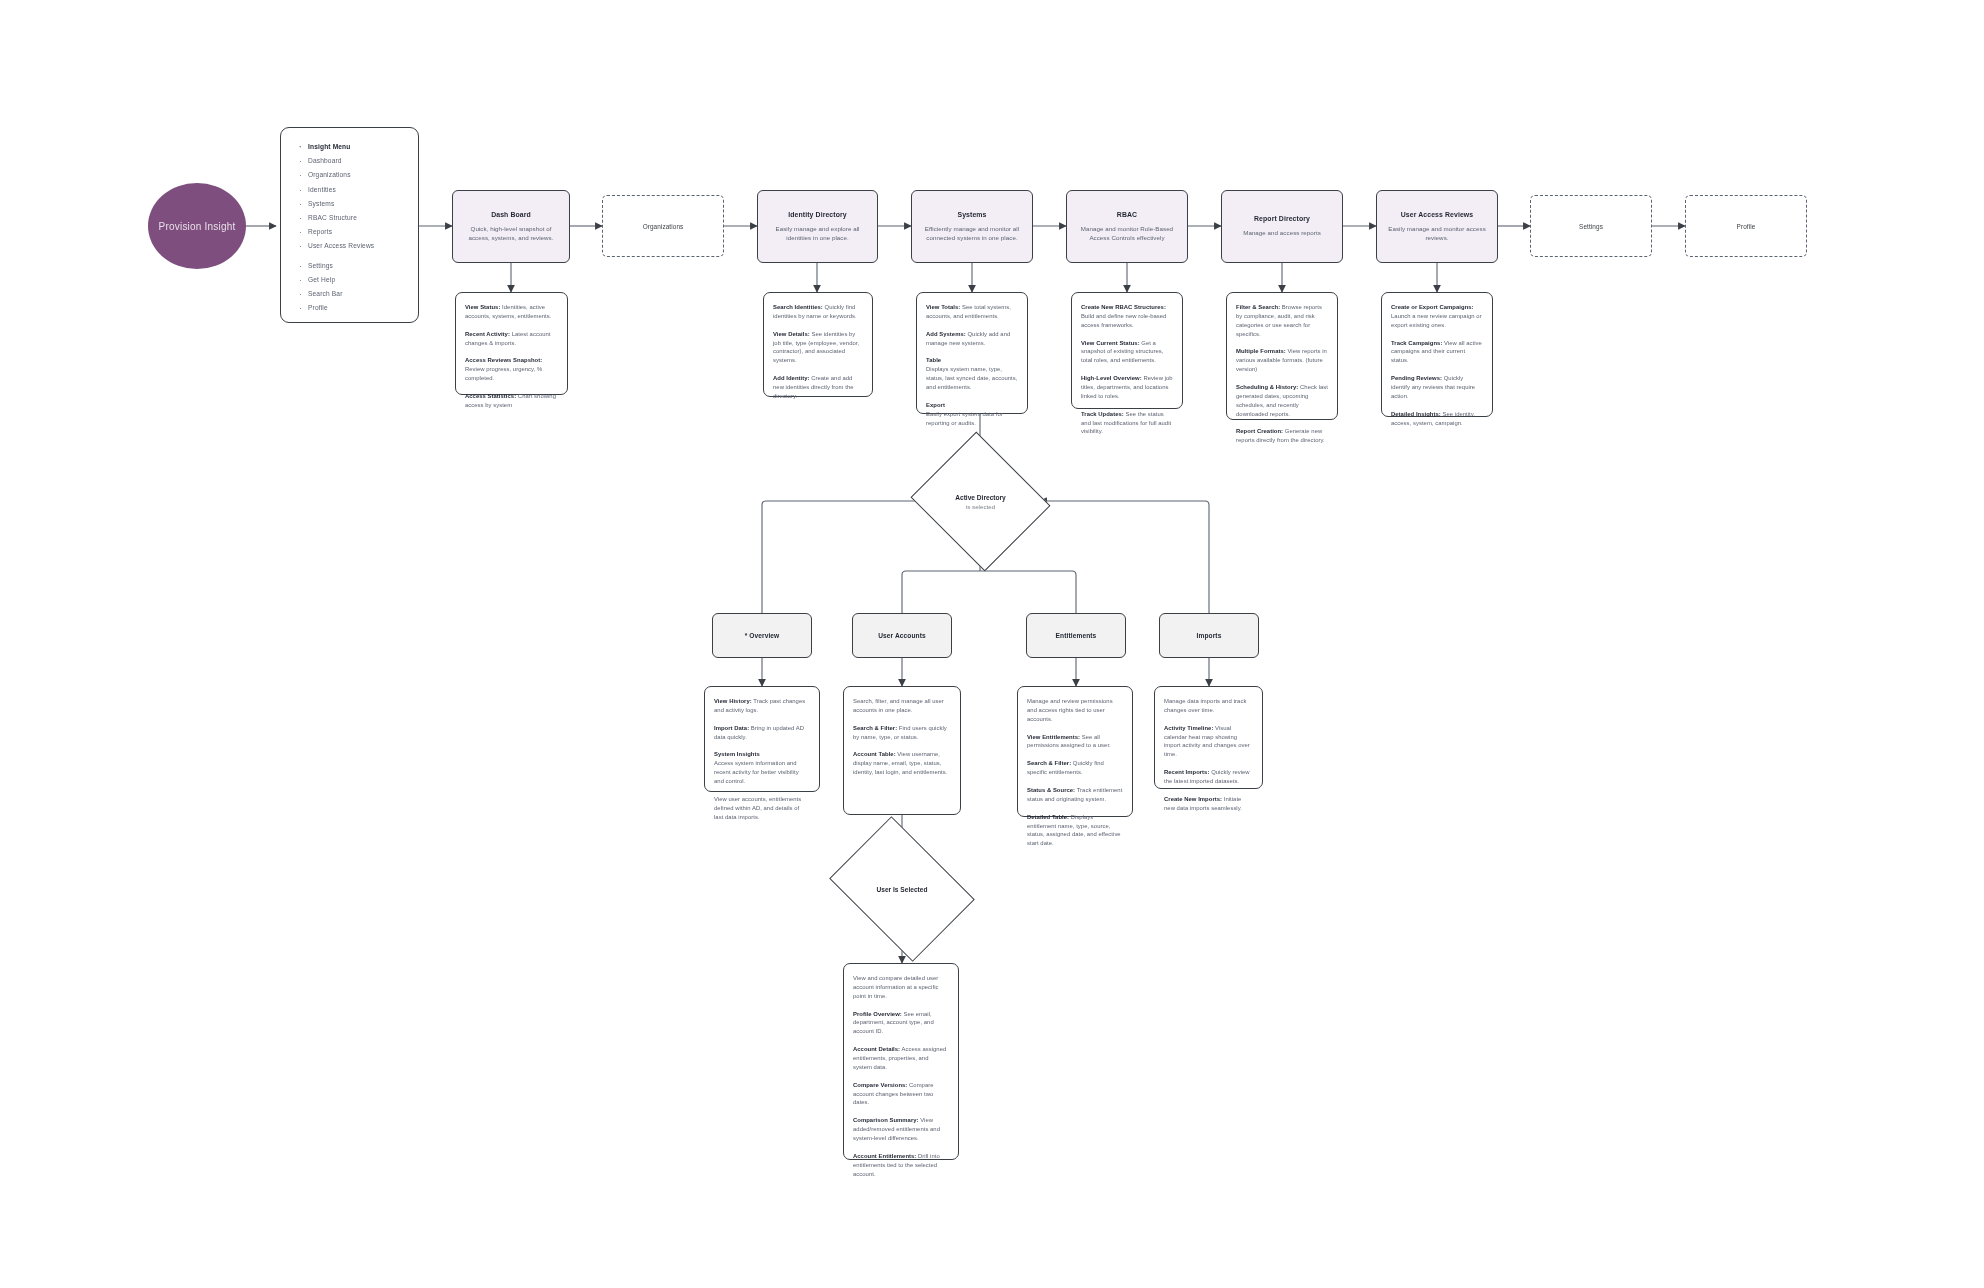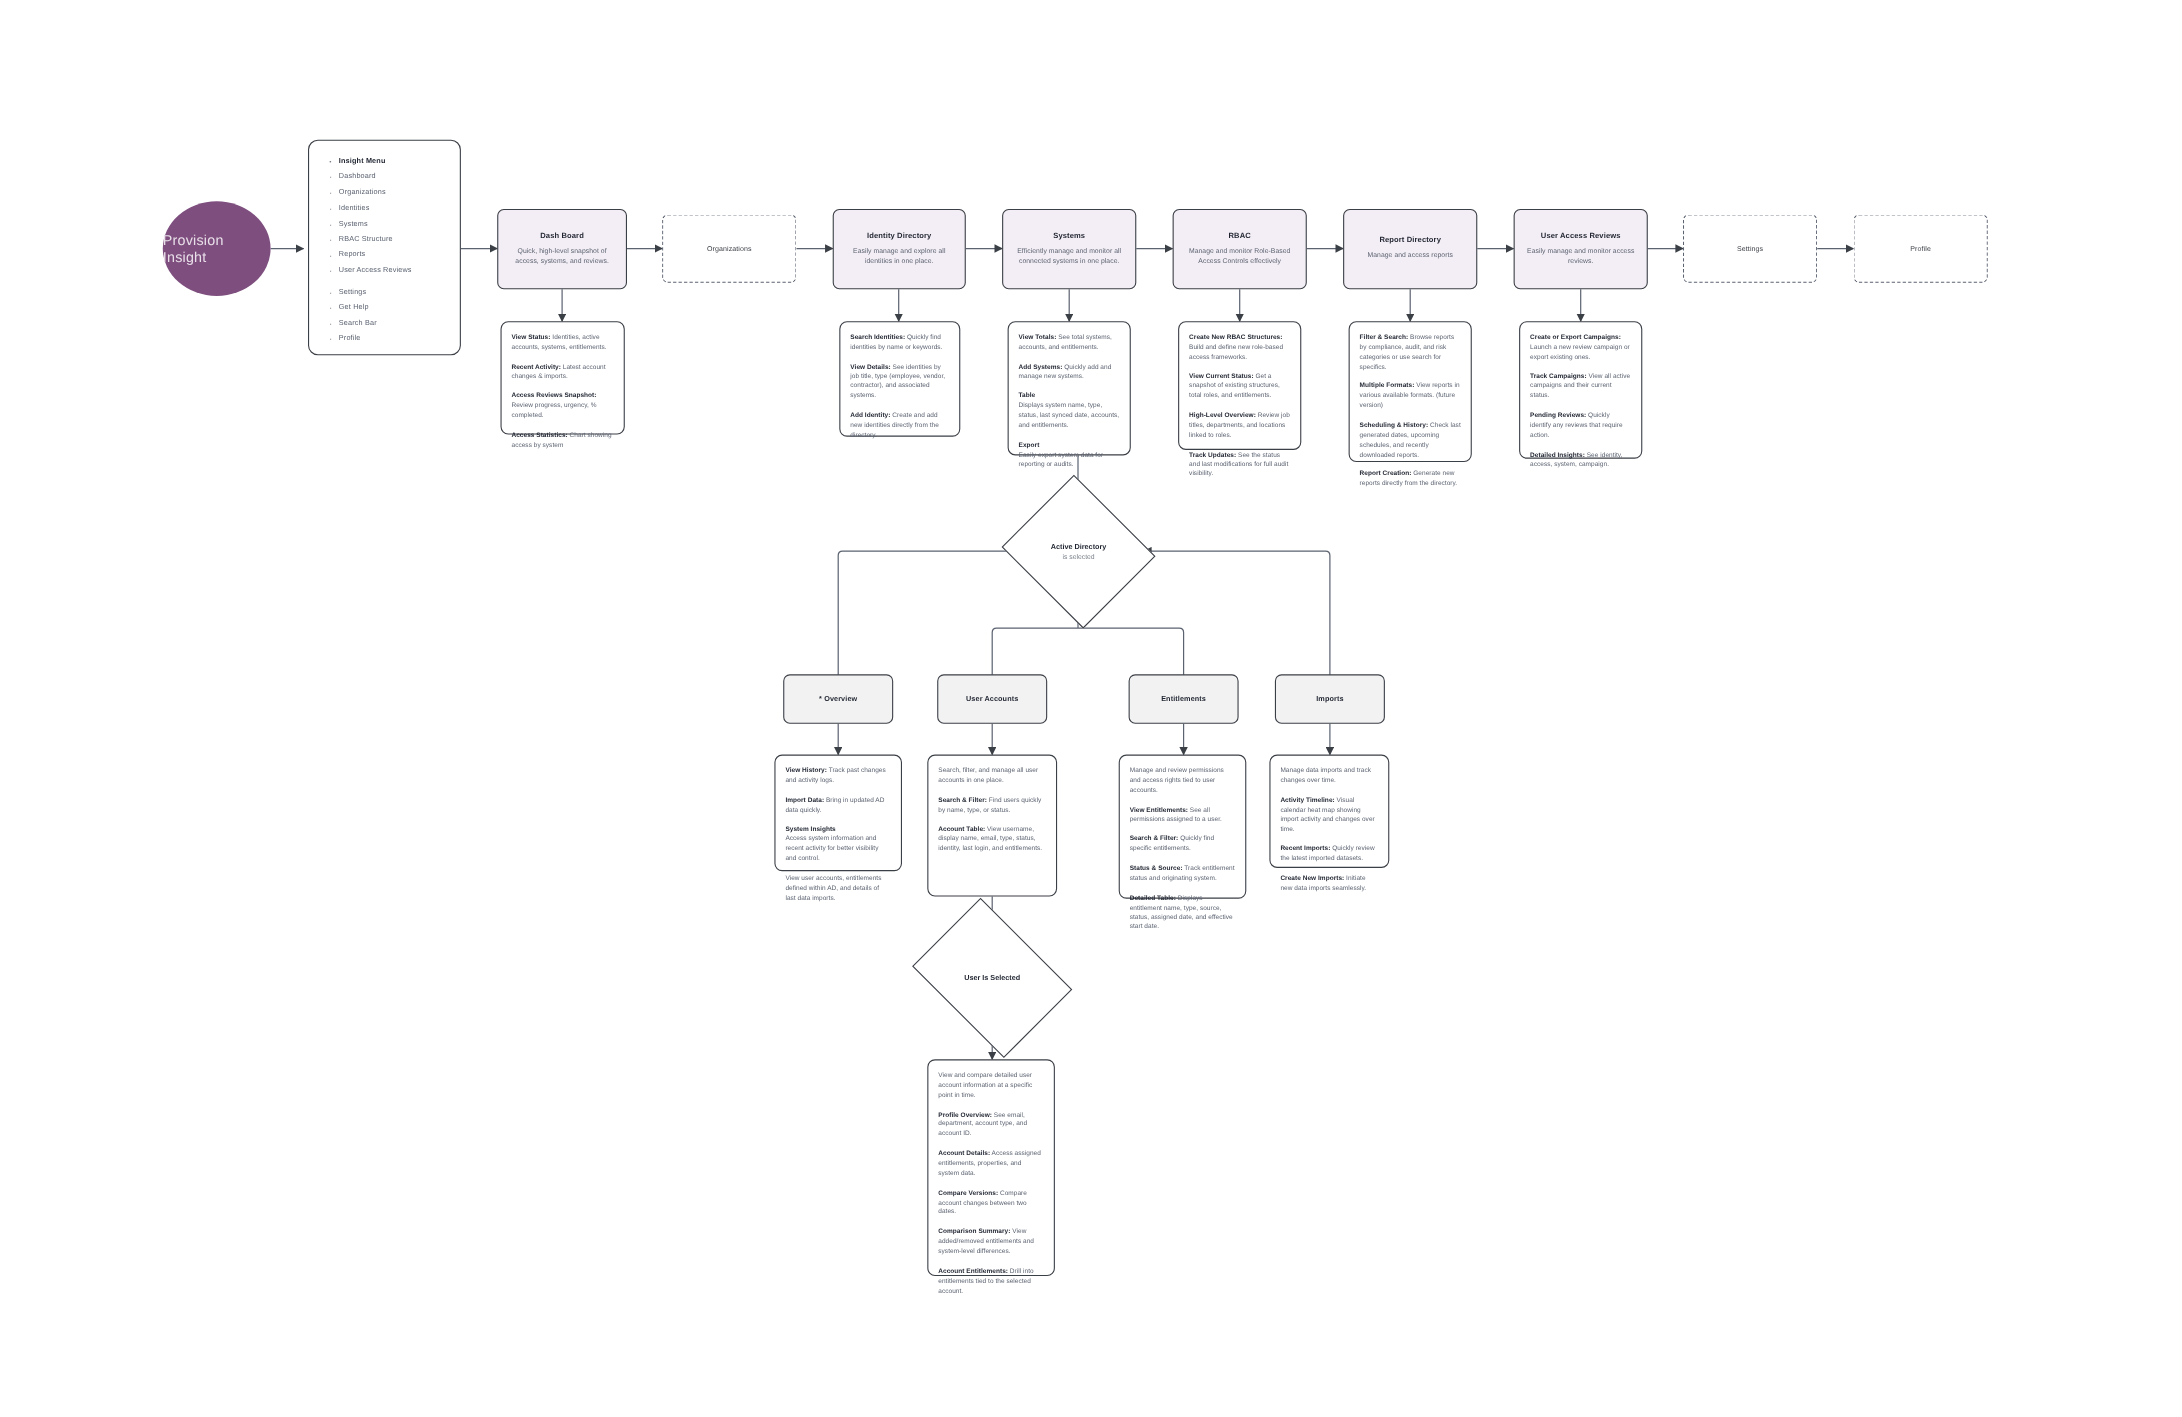--- a/index.html
+++ b/index.html
@@ -11,21 +11,21 @@
   #canvas{position:absolute;inset:0;}
   svg#edges{position:absolute;left:0;top:0;width:1984px;height:1288px;pointer-events:none;}
 
   .node{position:absolute;box-sizing:border-box;}
 
   
   .start-ellipse{
     border-radius:50%;
     background:#7d4e7e;
     display:flex;align-items:center;justify-content:center;
-    color:#e9dfe9;font-size:13px;letter-spacing:.2px;
+    color:#e9dfe9;font-size:10px;letter-spacing:.2px;
   }
 
   
   .menu-card{
     background:#ffffff;border:1px solid #3b3f46;border-radius:9px;
     padding:16px 14px 14px 18px;
   }
   .menu-card ul{list-style:none;margin:0;padding:0;}
   .menu-card li{
     font-size:6.6px;color:#5b6270;line-height:1;

